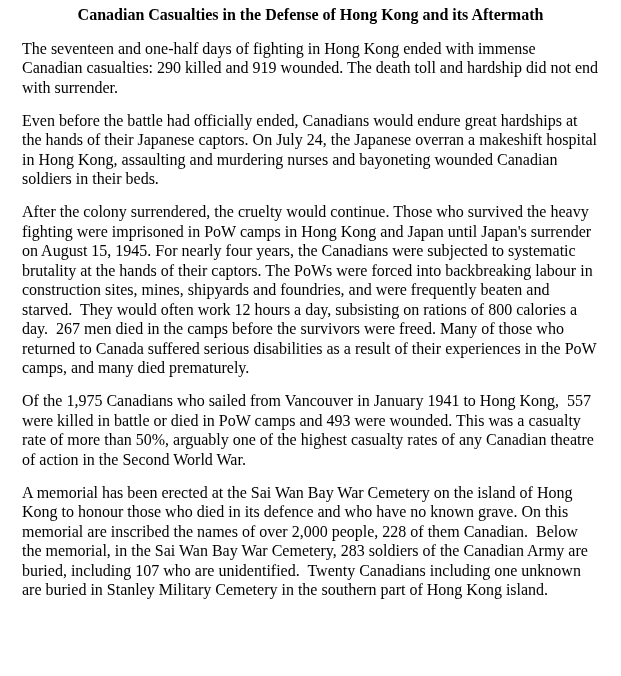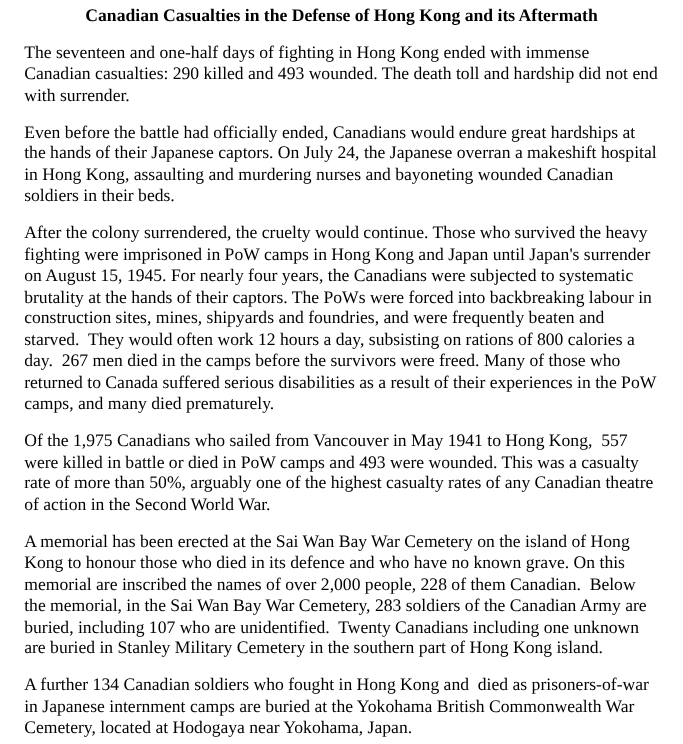--- a/index.html
+++ b/index.html
@@ -33,20 +33,19 @@
   .doc-paragraph:last-child {
     margin-bottom: 0;
   }
 </style>
 </head>
 <body>
 
 <div class="page">
   <h1 class="doc-title">Canadian Casualties in the Defense of Hong Kong and its Aftermath</h1>
   <div>
-      <p class="doc-paragraph">The seventeen and one-half days of fighting in Hong Kong ended with immense Canadian casualties: 290 killed and 493 wounded. The death toll and hardship did not end with surrender.</p>
+      <p class="doc-paragraph">The seventeen and one-half days of fighting in Hong Kong ended with immense Canadian casualties: 290 killed and 919 wounded. The death toll and hardship did not end with surrender.</p>
       <p class="doc-paragraph">Even before the battle had officially ended, Canadians would endure great hardships at the hands of their Japanese captors. On July 24, the Japanese overran a makeshift hospital in Hong Kong, assaulting and murdering nurses and bayoneting wounded Canadian soldiers in their beds.</p>
       <p class="doc-paragraph">After the colony surrendered, the cruelty would continue. Those who survived the heavy fighting were imprisoned in PoW camps in Hong Kong and Japan until Japan's surrender on August 15, 1945. For nearly four years, the Canadians were subjected to systematic brutality at the hands of their captors. The PoWs were forced into backbreaking labour in construction sites, mines, shipyards and foundries, and were frequently beaten and starved.  They would often work 12 hours a day, subsisting on rations of 800 calories a day.  267 men died in the camps before the survivors were freed. Many of those who returned to Canada suffered serious disabilities as a result of their experiences in the PoW camps, and many died prematurely.</p>
-      <p class="doc-paragraph">Of the 1,975 Canadians who sailed from Vancouver in May 1941 to Hong Kong,  557 were killed in battle or died in PoW camps and 493 were wounded. This was a casualty rate of more than 50%, arguably one of the highest casualty rates of any Canadian theatre of action in the Second World War.</p>
+      <p class="doc-paragraph">Of the 1,975 Canadians who sailed from Vancouver in January 1941 to Hong Kong,  557 were killed in battle or died in PoW camps and 493 were wounded. This was a casualty rate of more than 50%, arguably one of the highest casualty rates of any Canadian theatre of action in the Second World War.</p>
       <p class="doc-paragraph">A memorial has been erected at the Sai Wan Bay War Cemetery on the island of Hong Kong to honour those who died in its defence and who have no known grave. On this memorial are inscribed the names of over 2,000 people, 228 of them Canadian.  Below the memorial, in the Sai Wan Bay War Cemetery, 283 soldiers of the Canadian Army are buried, including 107 who are unidentified.  Twenty Canadians including one unknown are buried in Stanley Military Cemetery in the southern part of Hong Kong island.</p>
-      <p class="doc-paragraph">A further 134 Canadian soldiers who fought in Hong Kong and  died as prisoners-of-war in Japanese internment camps are buried at the Yokohama British Commonwealth War Cemetery, located at Hodogaya near Yokohama, Japan.</p>
     </div>
 </div>
 
 </body></html>

